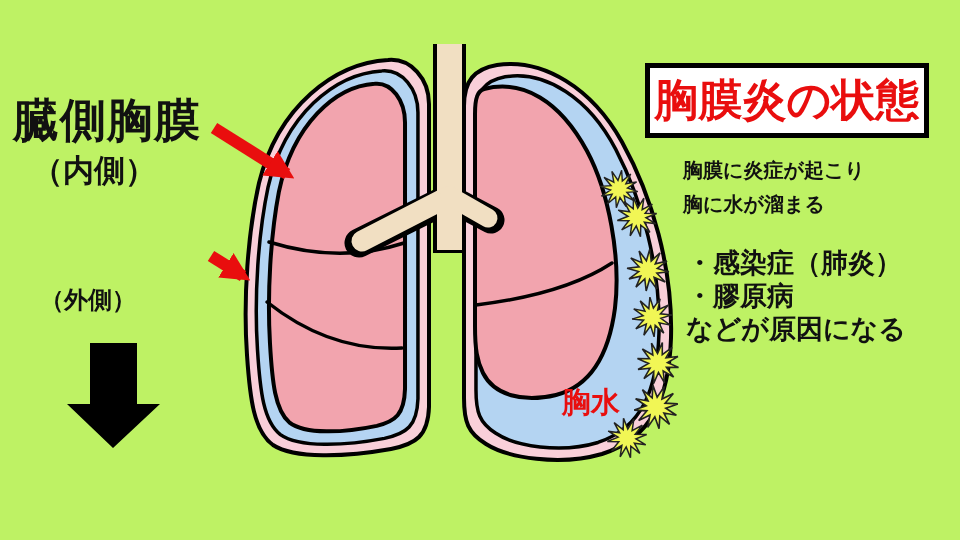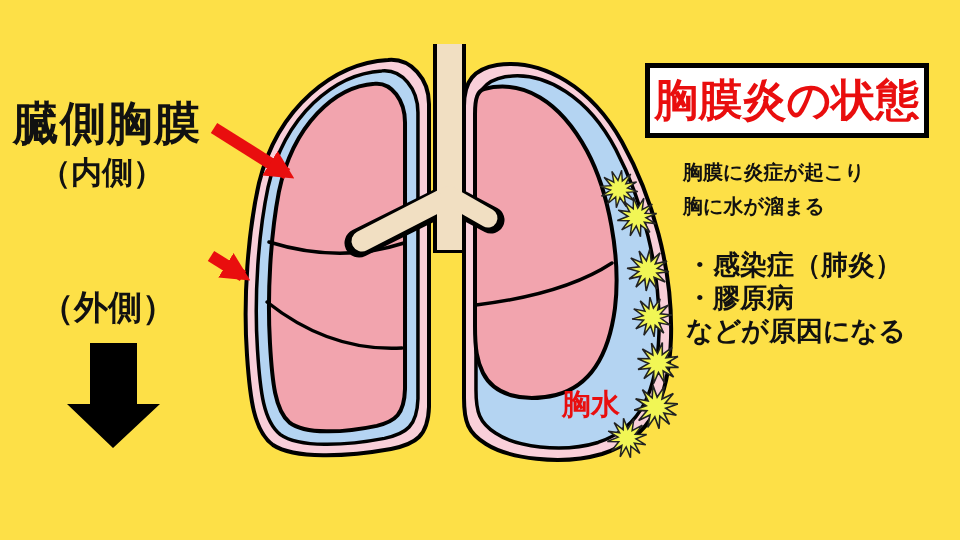--- a/index.html
+++ b/index.html
@@ -1,24 +1,24 @@
 <!DOCTYPE html>
 <html><head>
 <meta charset="utf-8">
 <style>
   html,body{margin:0;padding:0;background:#fff;}
-  #stage{position:relative;width:960px;height:540px;background:#fde047;overflow:hidden;
-         font-family:Liberation Serif, serif;}
+  #stage{position:relative;width:960px;height:540px;background:#bef264;overflow:hidden;
+         font-family:Liberation Mono, monospace;}
   #diagram-svg{position:absolute;left:0;top:0;}
   .txt{position:absolute;font-weight:700;color:#111;white-space:nowrap;line-height:1.1;}
   .red{color:#E90E0E;}
   .visceral-title{left:13px;top:99px;font-size:46px;letter-spacing:1px;}
-  .visceral-sub{left:40px;top:156px;font-size:31px;}
+  .visceral-sub{left:32px;top:156px;font-size:31px;}
   .parietal-title{left:13px;top:238px;font-size:46px;letter-spacing:1px;}
-  .parietal-sub{left:40px;top:289px;font-size:34px;}
+  .parietal-sub{left:40px;top:289px;font-size:24px;}
   .title-box{position:absolute;left:645px;top:63px;width:284px;height:75px;box-sizing:border-box;
              border:5px solid #000;background:#fff;display:flex;align-items:center;justify-content:center;
              font-size:44px;font-weight:700;}
   .desc{left:683px;top:155px;font-size:20px;line-height:34px;}
   .causes{left:686px;top:249px;font-size:27px;line-height:33px;}
   .effusion-label{left:562px;top:389px;font-size:29px;}
   .bottom-note{left:24px;top:468px;font-size:35px;letter-spacing:-1px;}
 </style>
 </head>
 <body>

